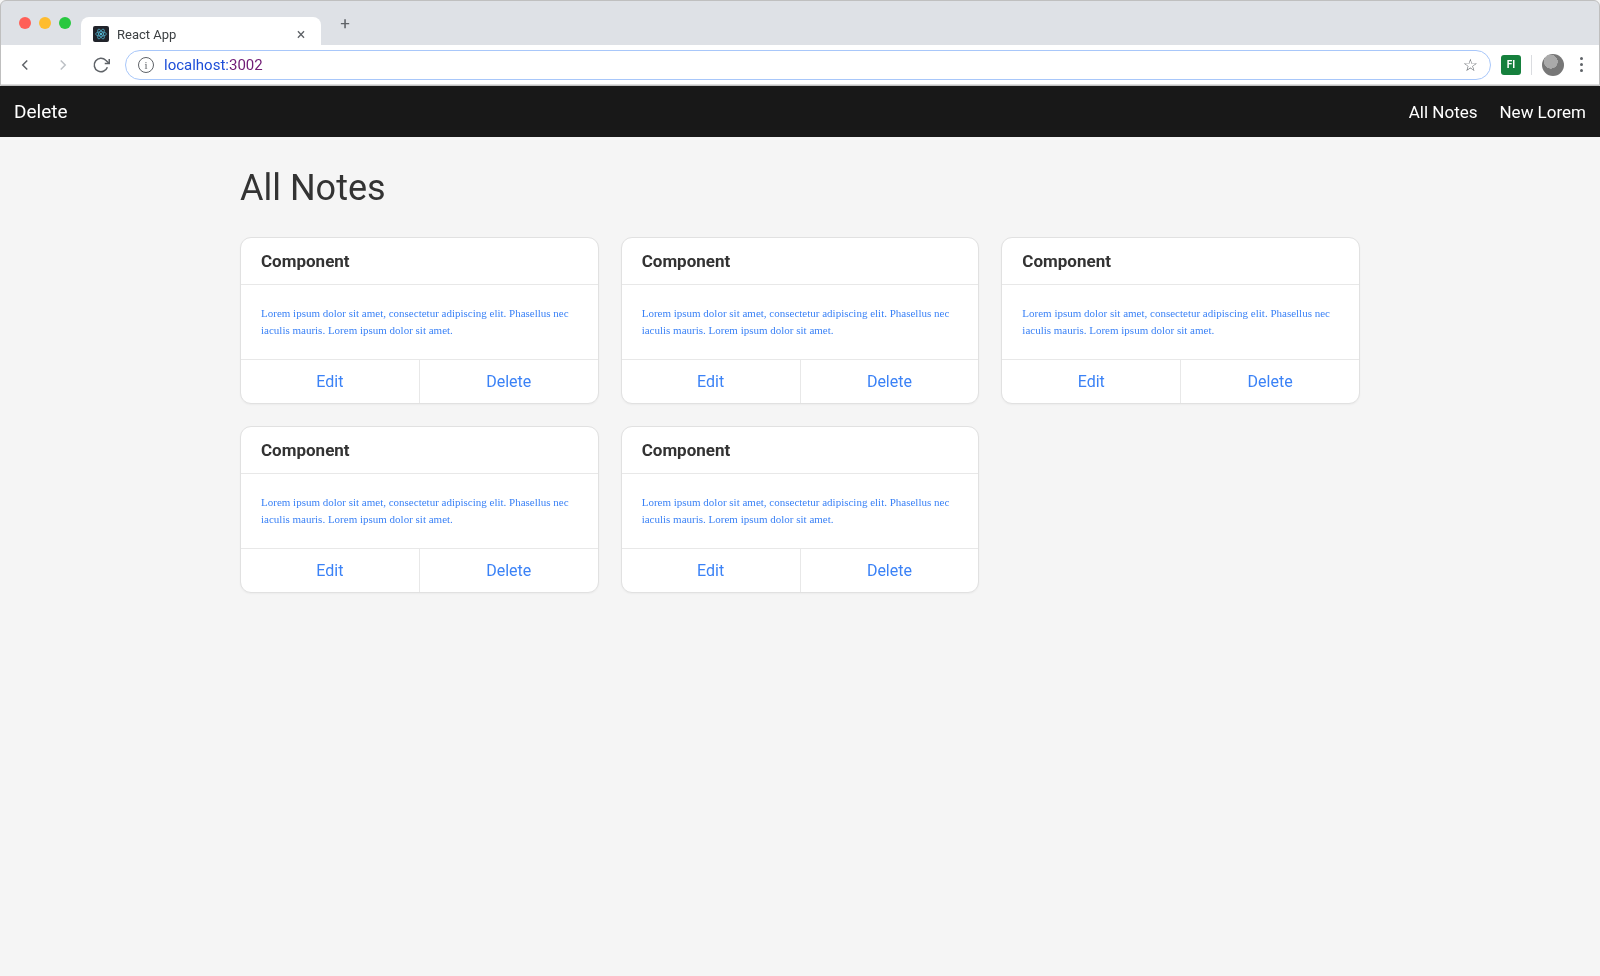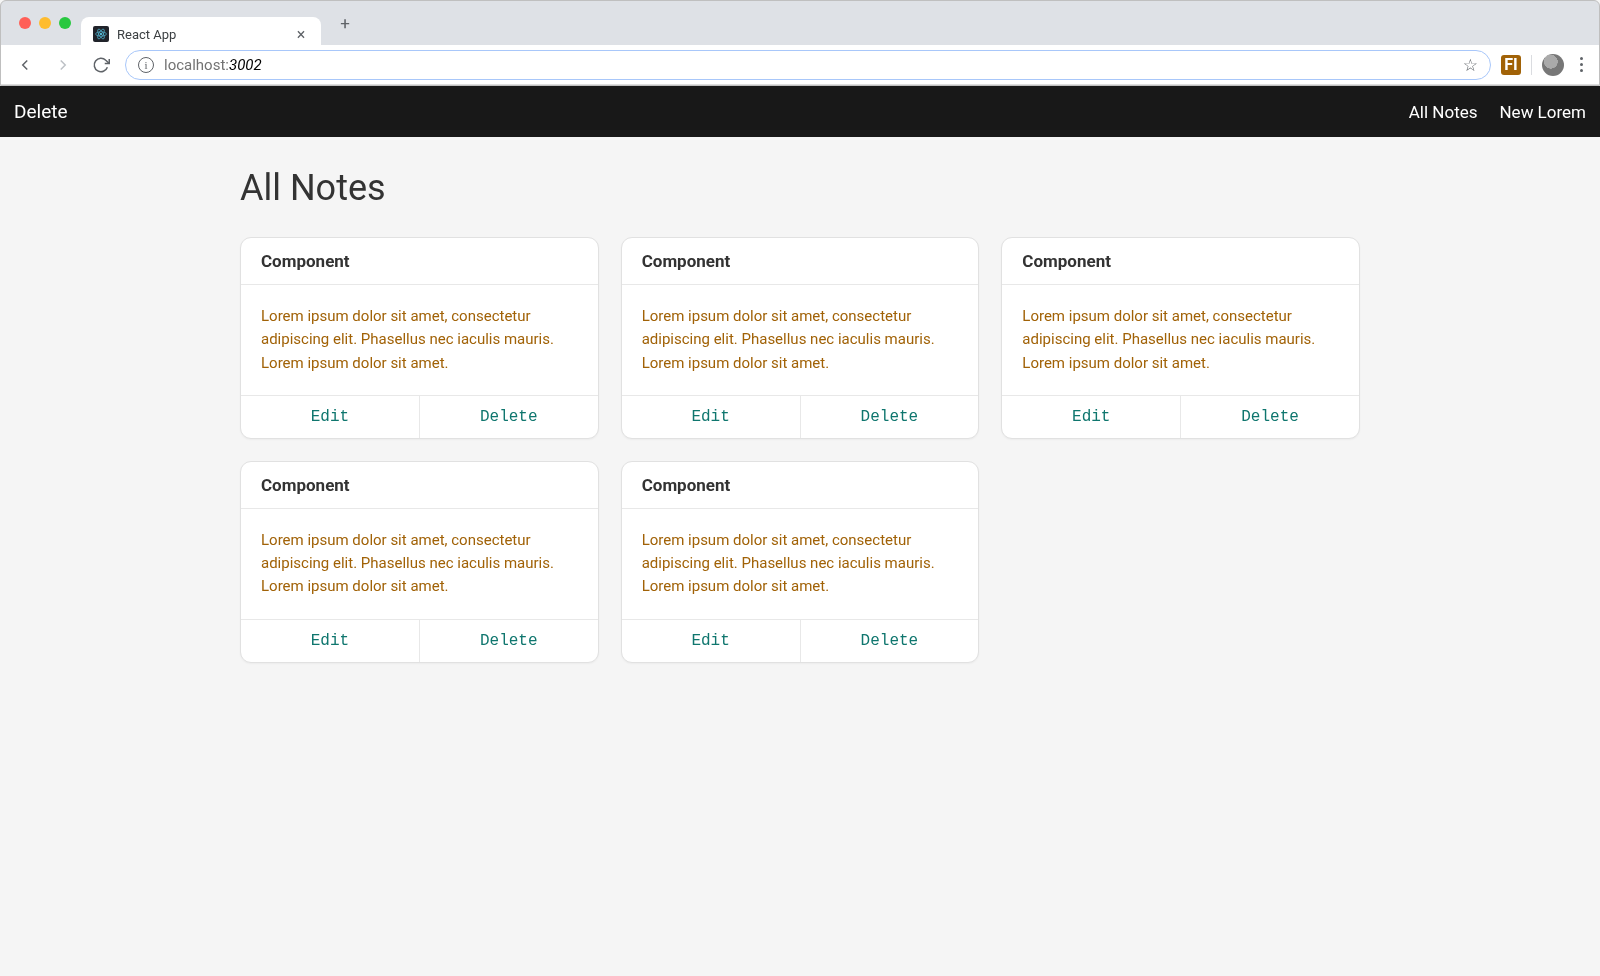--- a/index.html
+++ b/index.html
@@ -120,31 +120,31 @@
       height: 16px;
       border: 1.5px solid #5f6368;
       border-radius: 50%;
       display: flex;
       align-items: center;
       justify-content: center;
       font-size: 11px;
       color: #5f6368;
       font-family: Georgia, serif;
     }
-    .url-host { color: #737373; }
-    .url-port { color: #000000; font-style: italic; }
+    .url-host { color: #1d4ed8; }
+    .url-port { color: #701a75; }
     .omnibox-spacer { flex: 1; }
     .star-icon { color: #5f6368; font-size: 17px; }
     .ext-icon {
       width: 20px;
       height: 20px;
-      background: #a16207;
+      background: #15803d;
       border-radius: 3px;
       color: #fff;
-      font-size: 16px;
+      font-size: 10px;
       font-weight: bold;
       display: flex;
       align-items: center;
       justify-content: center;
     }
     .divider {
       width: 1px;
       height: 20px;
       background: #dadce0;
     }
@@ -219,36 +219,36 @@
     }
     .card-header {
       padding: 13px 20px;
       border-bottom: 1px solid #e8e8e8;
       font-size: 17px;
       font-weight: 700;
       color: #333;
     }
     .card-body {
       padding: 20px 20px;
-      font-size: 15px;
+      font-size: 11px;
       line-height: 1.55;
-      color: #a16207;
+      color: #3b82f6;
+      font-family: Liberation Serif, serif;
     }
     .card-actions {
       display: flex;
       border-top: 1px solid #e8e8e8;
     }
     .card-actions .action {
       flex: 1;
       text-align: center;
       padding: 12px 0;
-      color: #0f766e;
+      color: #3b82f6;
       font-size: 16px;
       cursor: pointer;
-      font-family: Liberation Mono, monospace;
     }
     .card-actions .action:first-child {
       border-right: 1px solid #e8e8e8;
     }
   </style>
 </head>
 <body>
 
 <div class="browser-chrome">
   <div class="tab-strip">

